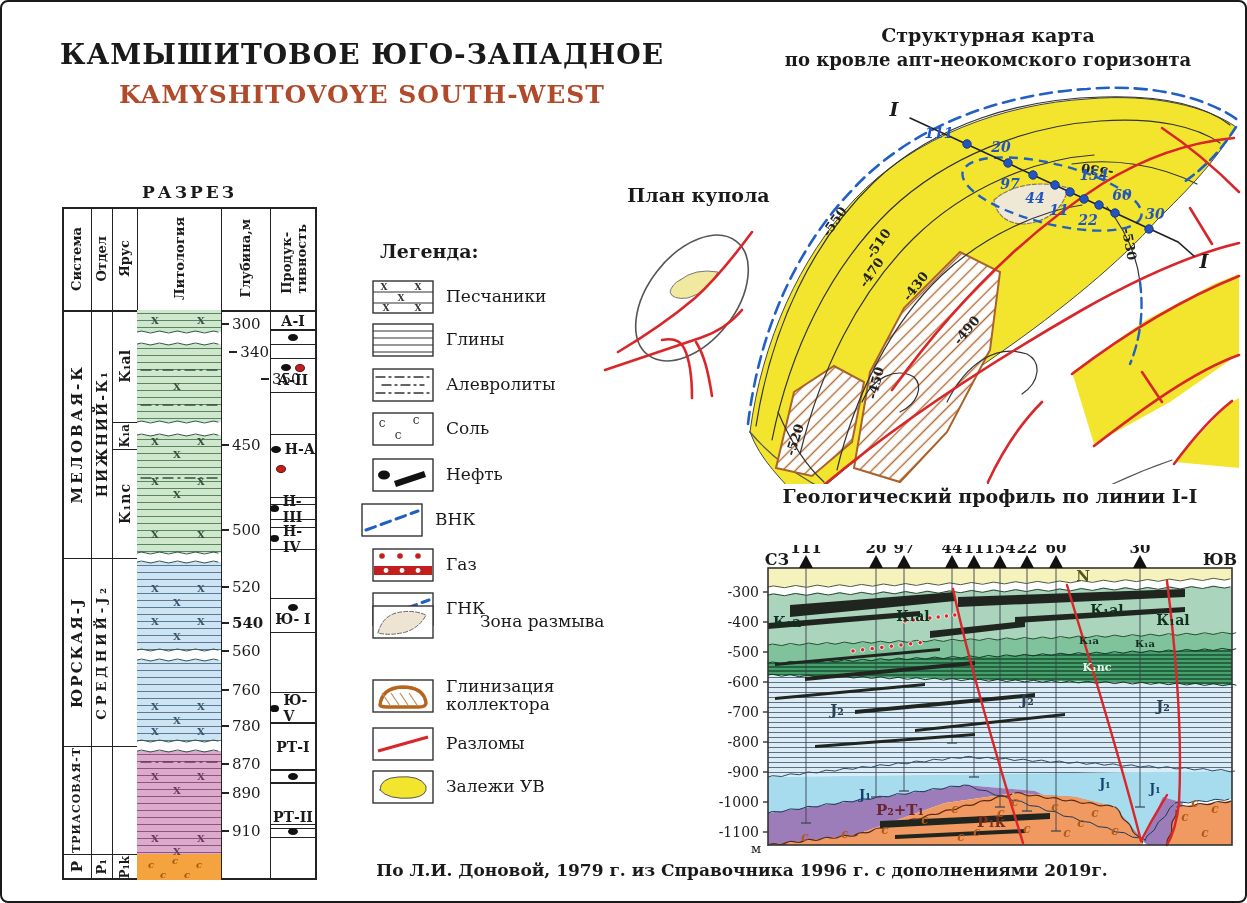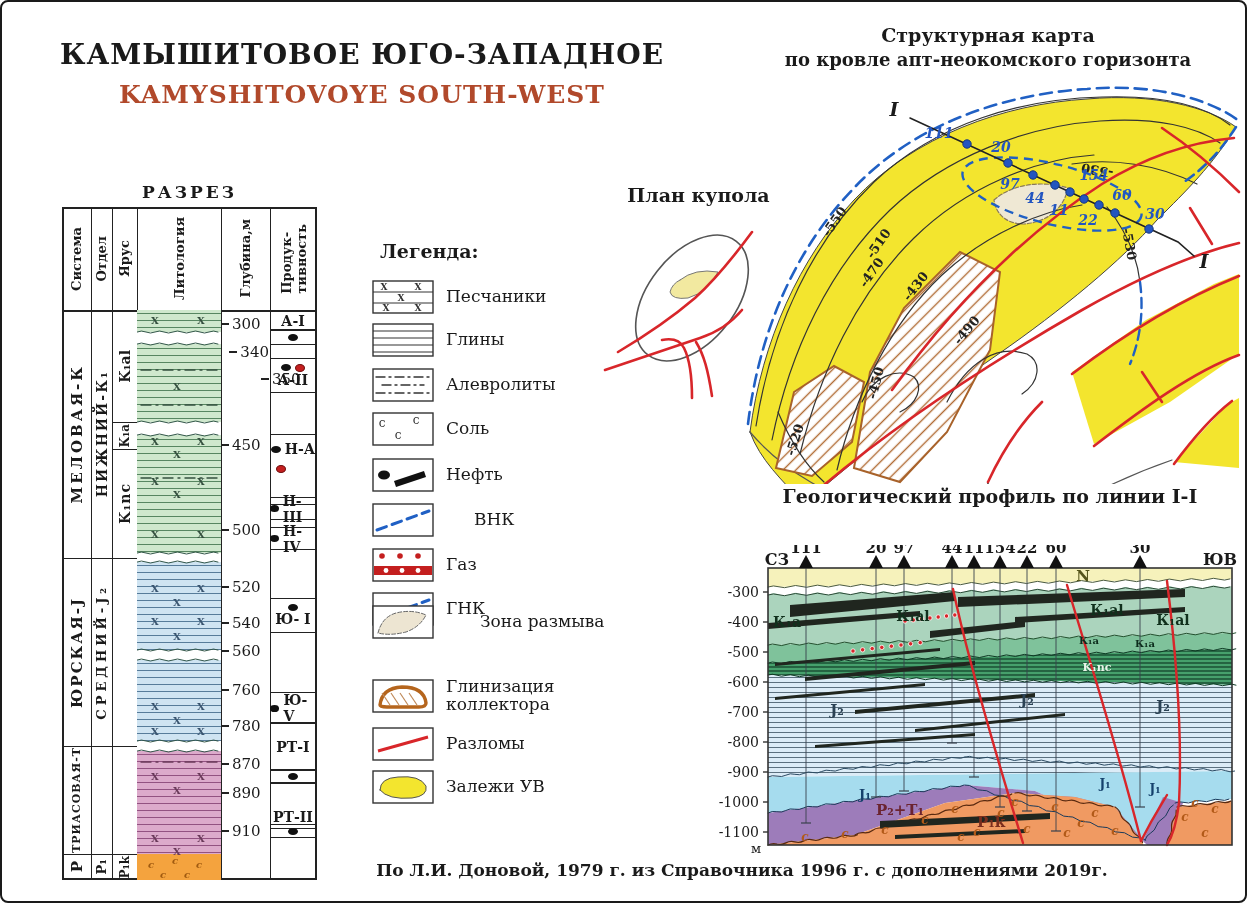--- a/index.html
+++ b/index.html
@@ -201,21 +201,21 @@
         <span>450</span>
       </div>
       <div class="depth-row" style="left: 159px; top: 314px; width: 48px; height: 18px;">
         <div class="depth-tick"></div>
         <span>500</span>
       </div>
       <div class="depth-row" style="left: 159px; top: 371px; width: 48px; height: 18px;">
         <div class="depth-tick"></div>
         <span>520</span>
       </div>
-      <div class="depth-row" style="left: 159px; top: 407px; width: 48px; height: 18px;">
+      <div class="depth-row" style="left: 159px; top: 407px; width: 48px; height: 18px; font-weight: bold;">
         <div class="depth-tick"></div>
         <span>540</span>
       </div>
       <div class="depth-row" style="left: 159px; top: 435px; width: 48px; height: 18px;">
         <div class="depth-tick"></div>
         <span>560</span>
       </div>
       <div class="depth-row" style="left: 159px; top: 474px; width: 48px; height: 18px;">
         <div class="depth-tick"></div>
         <span>760</span>
@@ -587,21 +587,21 @@
       <div class="leg-label" style="">Соль</div>
     </div>
     <div class="leg-item" style="left: 370px; top: 456px;">
       <div class="leg-swatch"><svg width="62" height="34" viewBox="0 0 62 34">
           <rect x="1" y="1" width="60" height="32" fill="#fff" stroke="#333" stroke-width="1.4"></rect>
           <ellipse cx="12" cy="17" rx="6" ry="4.5" fill="#111"></ellipse>
           <path d="M22 23 L52 13 L54 19 L24 29 Z" fill="#111" stroke="none" stroke-width="1" stroke-dasharray="none" stroke-linecap="round"></path>
         </svg></div>
       <div class="leg-label" style="">Нефть</div>
     </div>
-    <div class="leg-item" style="left: 370px; top: 501px; gap: 28px;">
+    <div class="leg-item" style="left: 359px; top: 501px;">
       <div class="leg-swatch"><svg width="62" height="34" viewBox="0 0 62 34">
           <rect x="1" y="1" width="60" height="32" fill="#fff" stroke="#333" stroke-width="1.4"></rect>
           <path d="M5 27 L57 8" fill="none" stroke="#2060c4" stroke-width="3" stroke-dasharray="10 6" stroke-linecap="round"></path>
         </svg></div>
       <div class="leg-label" style="">ВНК</div>
     </div>
     <div class="leg-item" style="left: 370px; top: 546px;">
       <div class="leg-swatch"><svg width="62" height="34" viewBox="0 0 62 34">
           <rect x="1" y="1" width="60" height="32" fill="#fff" stroke="#333" stroke-width="1.4"></rect>
           <circle cx="10" cy="8" r="2.8" fill="#c41f1f"></circle>

